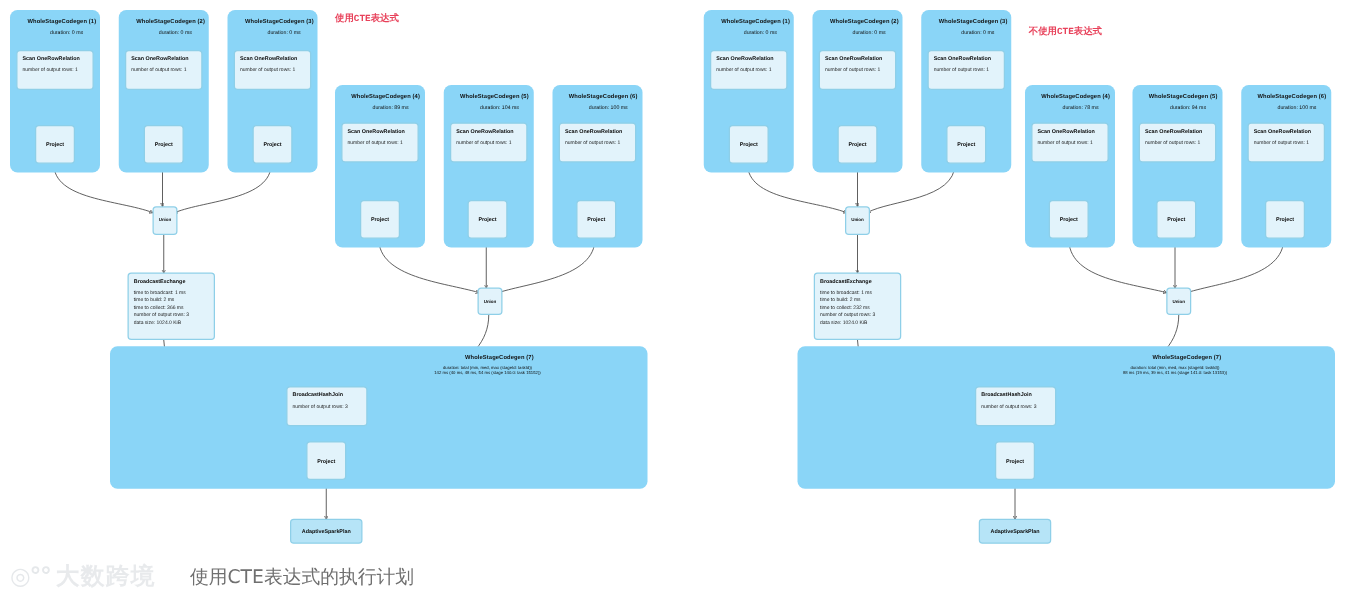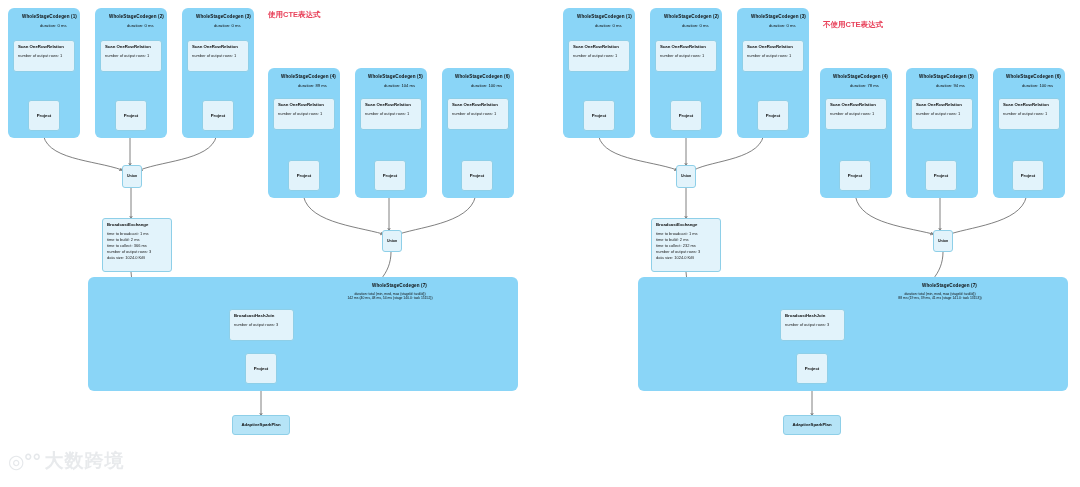--- a/index.html
+++ b/index.html
@@ -26,21 +26,21 @@
   .node.plain{display:flex;align-items:center;justify-content:center;padding:0;}
   .node.plain .n-title{font-size:4.3px;}
 
   
   svg.edges{position:absolute;left:0;top:0;width:1080px;height:487px;overflow:visible;
             pointer-events:none;}
   svg.edges path,svg.edges line{fill:none;stroke:#555555;stroke-width:.75px;}
 
   
   .red-note{position:absolute;color:#e8415a;font-size:7.5px;font-weight:bold;
-            font-family:Liberation Sans, sans-serif;white-space:nowrap;}
+            font-family:Liberation Mono, monospace;white-space:nowrap;}
 
   
   .caption{position:absolute;font-size:15px;color:#6f6f6f;white-space:nowrap;
            font-family:"DejaVu Sans","Liberation Sans",sans-serif;}
 
   
   .wm{position:absolute;left:8px;top:448px;display:flex;align-items:center;gap:4px;
       opacity:.65;}
   .wm-mark{font-size:19px;color:#d8dce0;font-weight:bold;letter-spacing:-1px;
            font-family:"DejaVu Sans",sans-serif;}
@@ -308,14 +308,15 @@
   </div>
   <div class="node plain" style="left:783px;top:415px;width:58px;height:20px;background:#b6e4f7;">
     <div class="n-title">AdaptiveSparkPlan</div>
   </div>
 
   <div class="wm">
     <span class="wm-mark">◎°°</span>
     <span class="wm-text">大数跨境</span>
   </div>
 
+  <div class="caption" style="left:152px;top:452px;">使用CTE表达式的执行计划</div>
 
 </div>
 
 </body></html>

